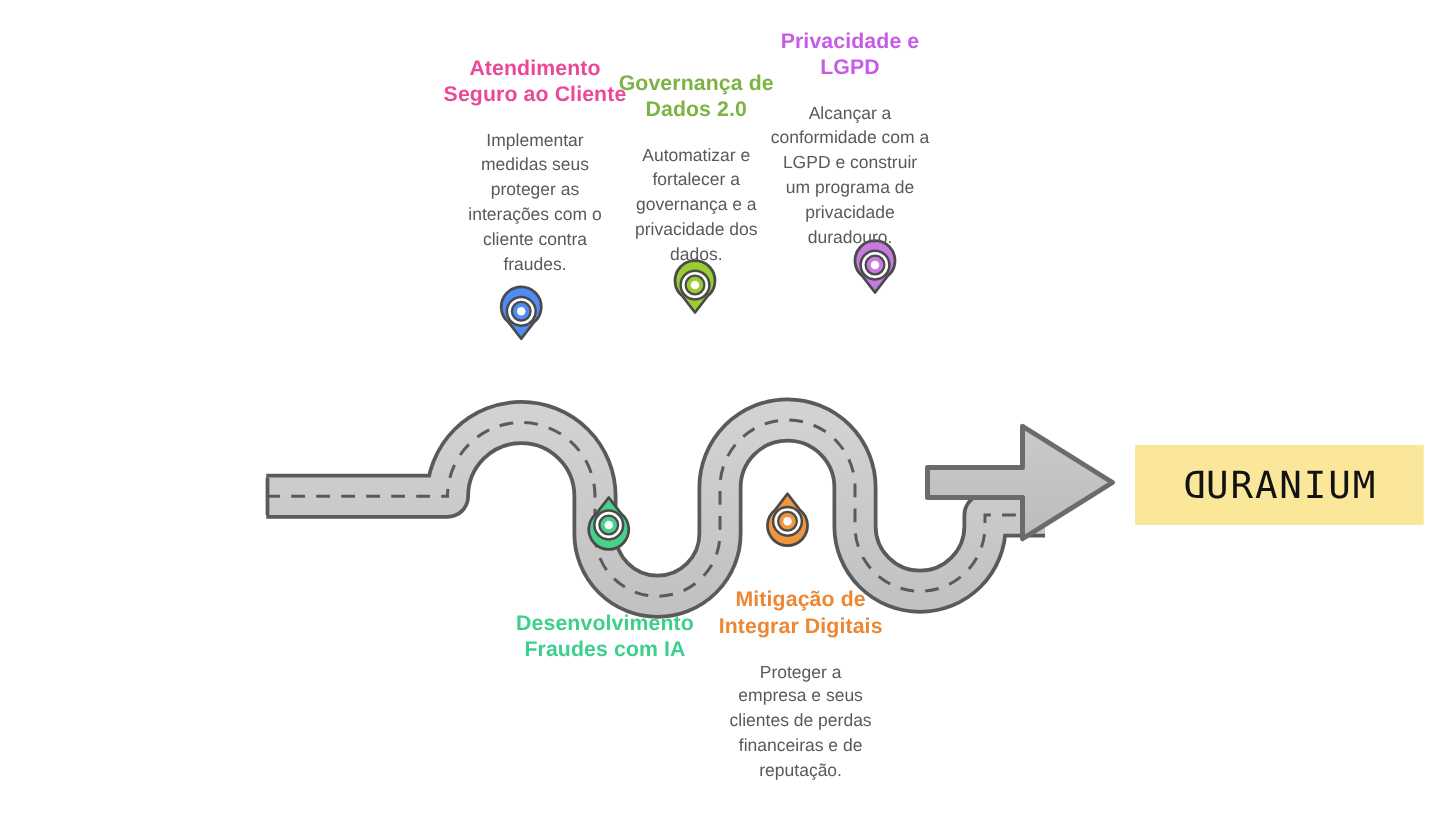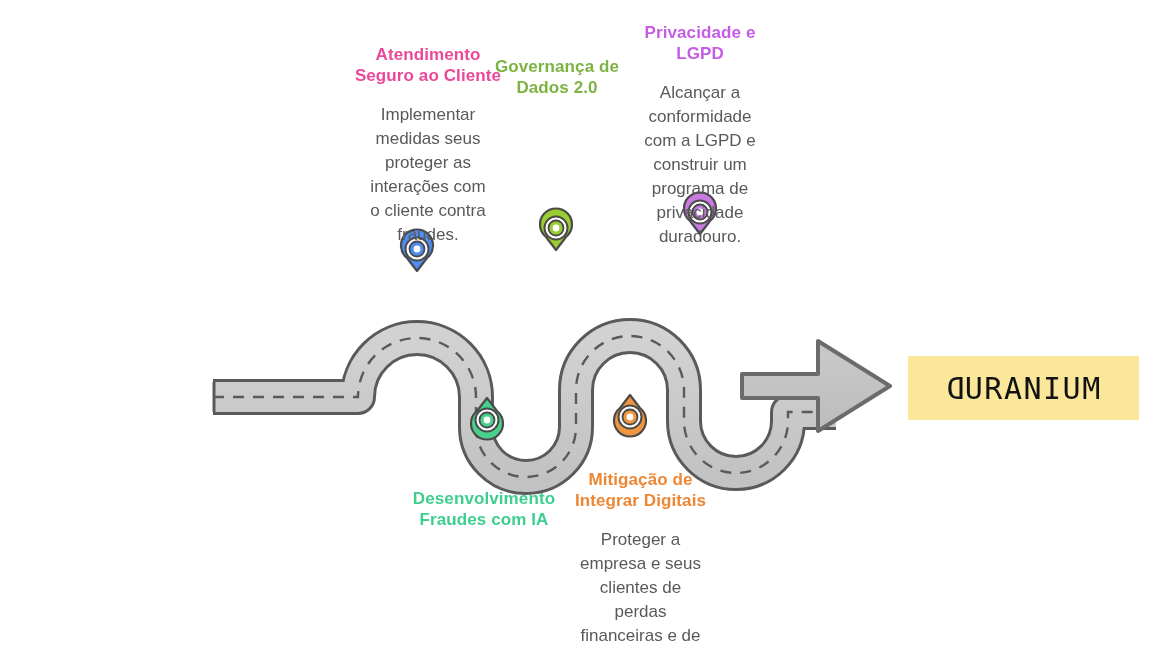--- a/index.html
+++ b/index.html
@@ -15,30 +15,30 @@
   
   .block{position:absolute;text-align:center;}
   .block .title{
     font-weight:bold;
     font-size:17px;
     line-height:1.25;
     letter-spacing:.1px;
     margin:0 0 10px 0;
   }
   .block .desc{
-    font-size:17px;
+    font-size:14px;
     line-height:1.42;
     color:#595959;
     margin:16px;
   }
 
   
   #b-atendimento{left:352px;top:44px;width:152px;}
   #b-governanca {left:487px;top:56px;width:140px;}
-  #b-privacidade{left:620px;top:22px;width:160px;}
+  #b-privacidade{left:600px;top:22px;width:160px;}
   #b-desenv     {left:405px;top:488px;width:158px;}
   #b-mitigacao  {left:563px;top:469px;width:155px;}
 
   
   #logo-box{
     position:absolute;left:908px;top:356px;width:231px;height:64px;
     display:flex;align-items:center;justify-content:center;
   }
   #logo-text{
     font-family:"DejaVu Sans Mono","Liberation Mono",monospace;
@@ -158,20 +158,21 @@
     </g>
   </svg>
 
   <div class="block" id="b-atendimento">
     <p class="title" style="color:#ec4899">Atendimento Seguro ao Cliente</p>
     <p class="desc">Implementar medidas seus proteger as interações com o cliente contra fraudes.</p>
   </div>
 
   <div class="block" id="b-governanca">
     <p class="title" style="color:#7cb342">Governança de Dados 2.0</p>
+    <p class="desc">Automatizar e fortalecer a governança e a privacidade dos dados.</p>
   </div>
 
   <div class="block" id="b-privacidade">
     <p class="title" style="color:#c65ce6">Privacidade e LGPD</p>
     <p class="desc">Alcançar a conformidade com a LGPD e construir um programa de privacidade duradouro.</p>
   </div>
 
   <div class="block" id="b-desenv">
     <p class="title" style="color:#3ecf8e">Desenvolvimento Fraudes com IA</p>
   </div>

